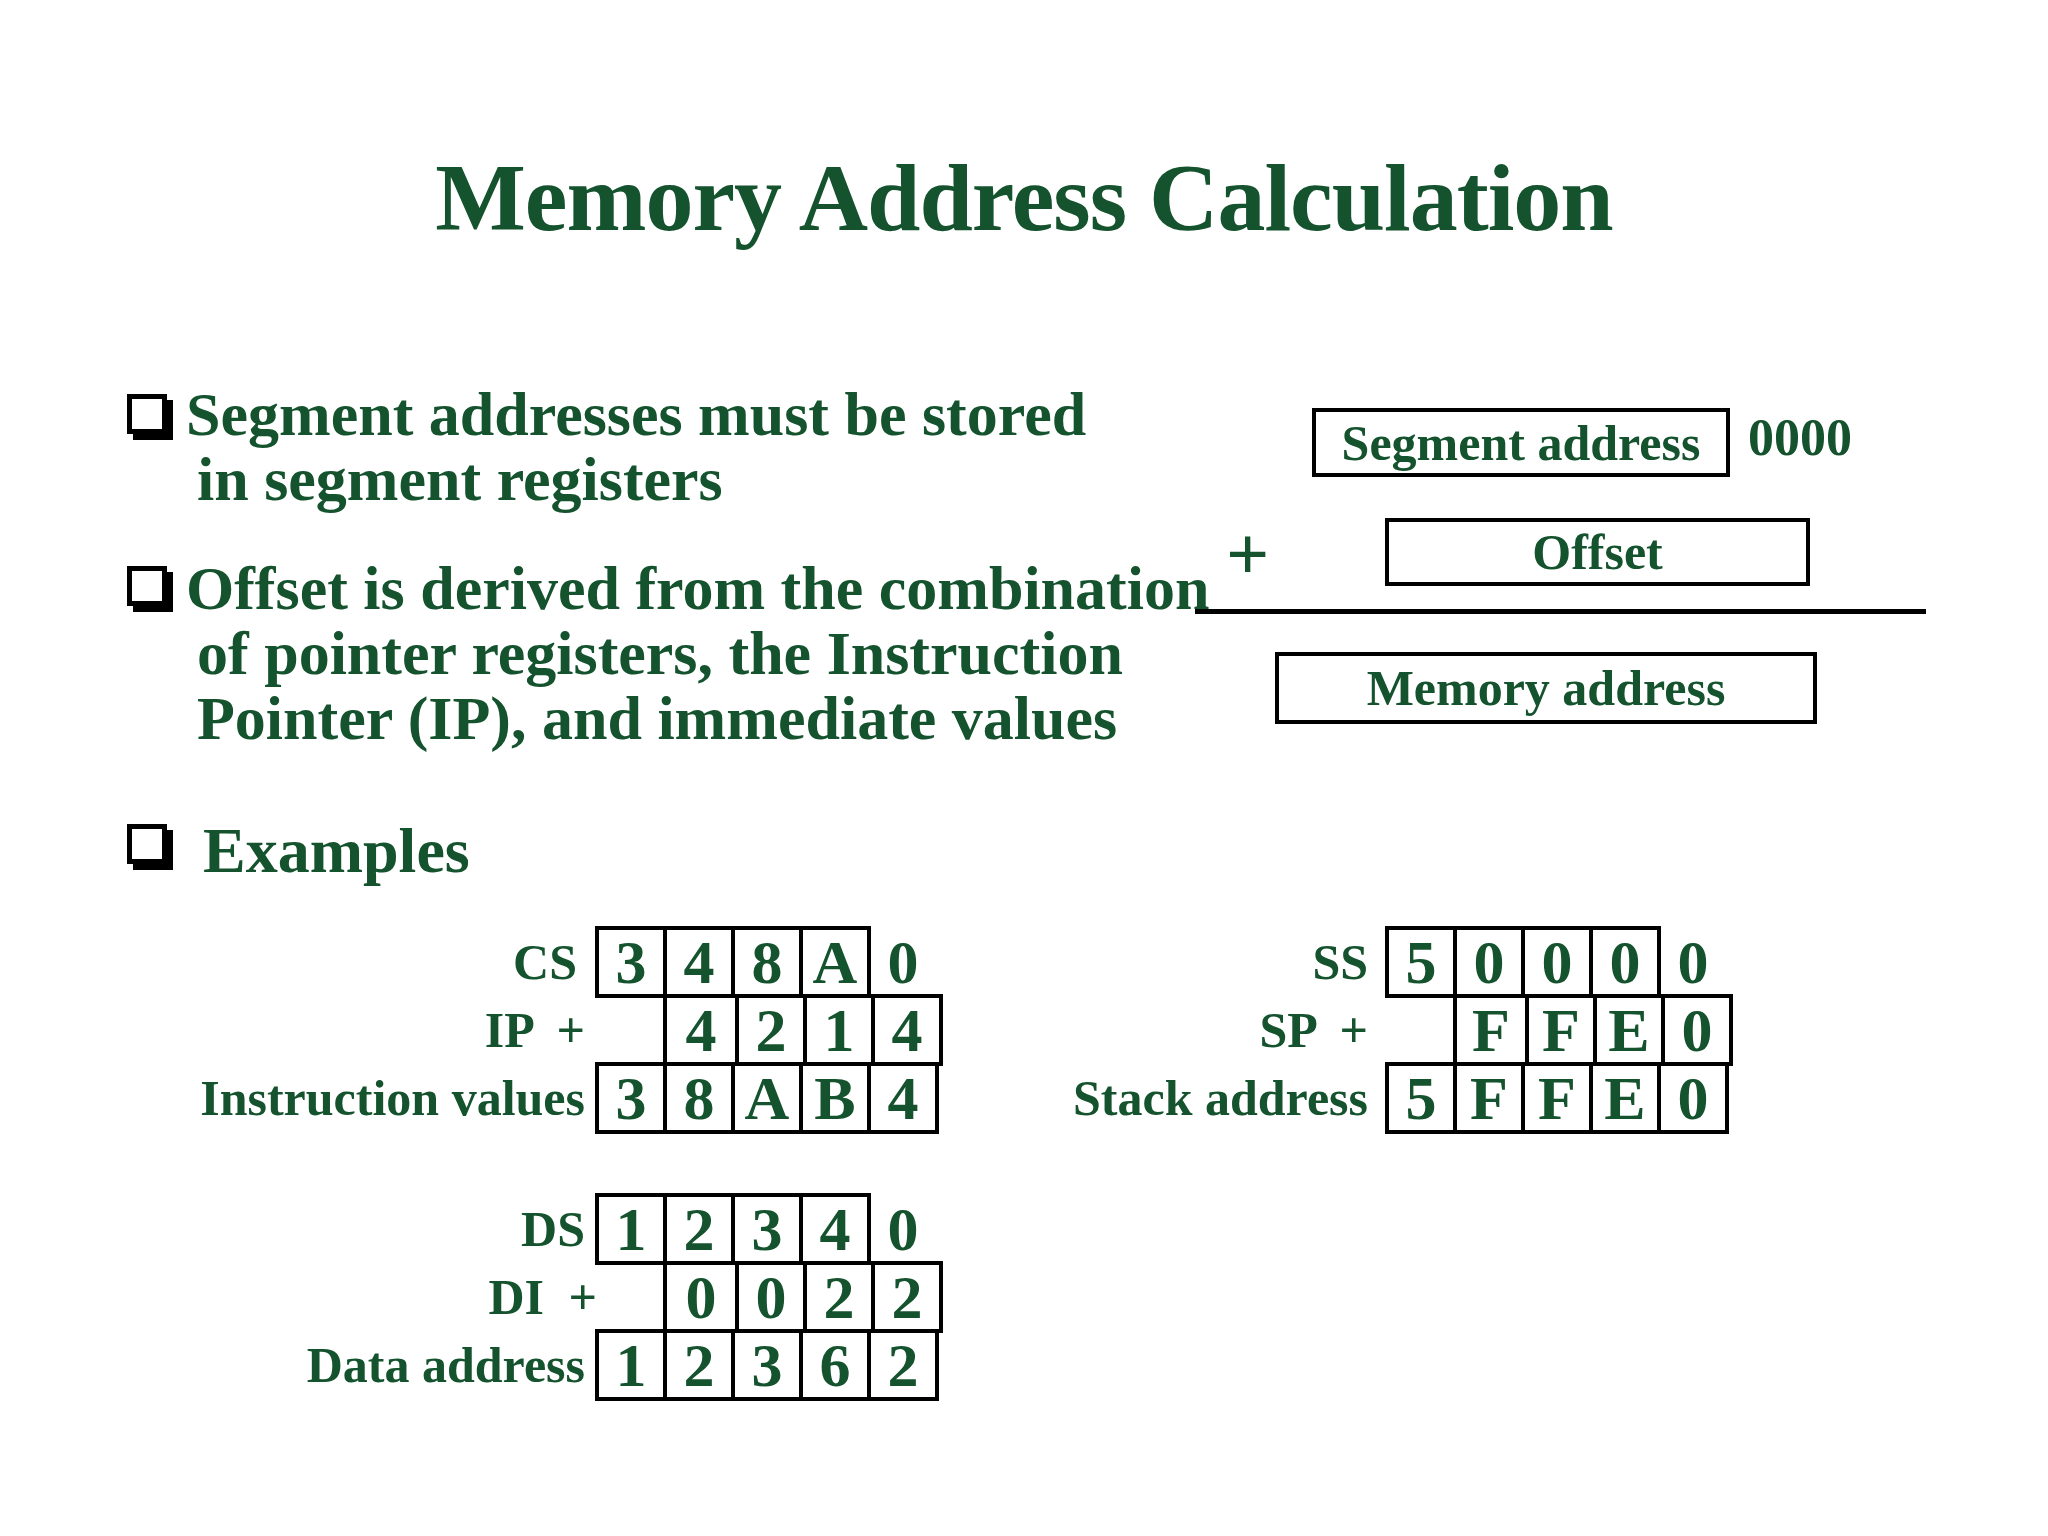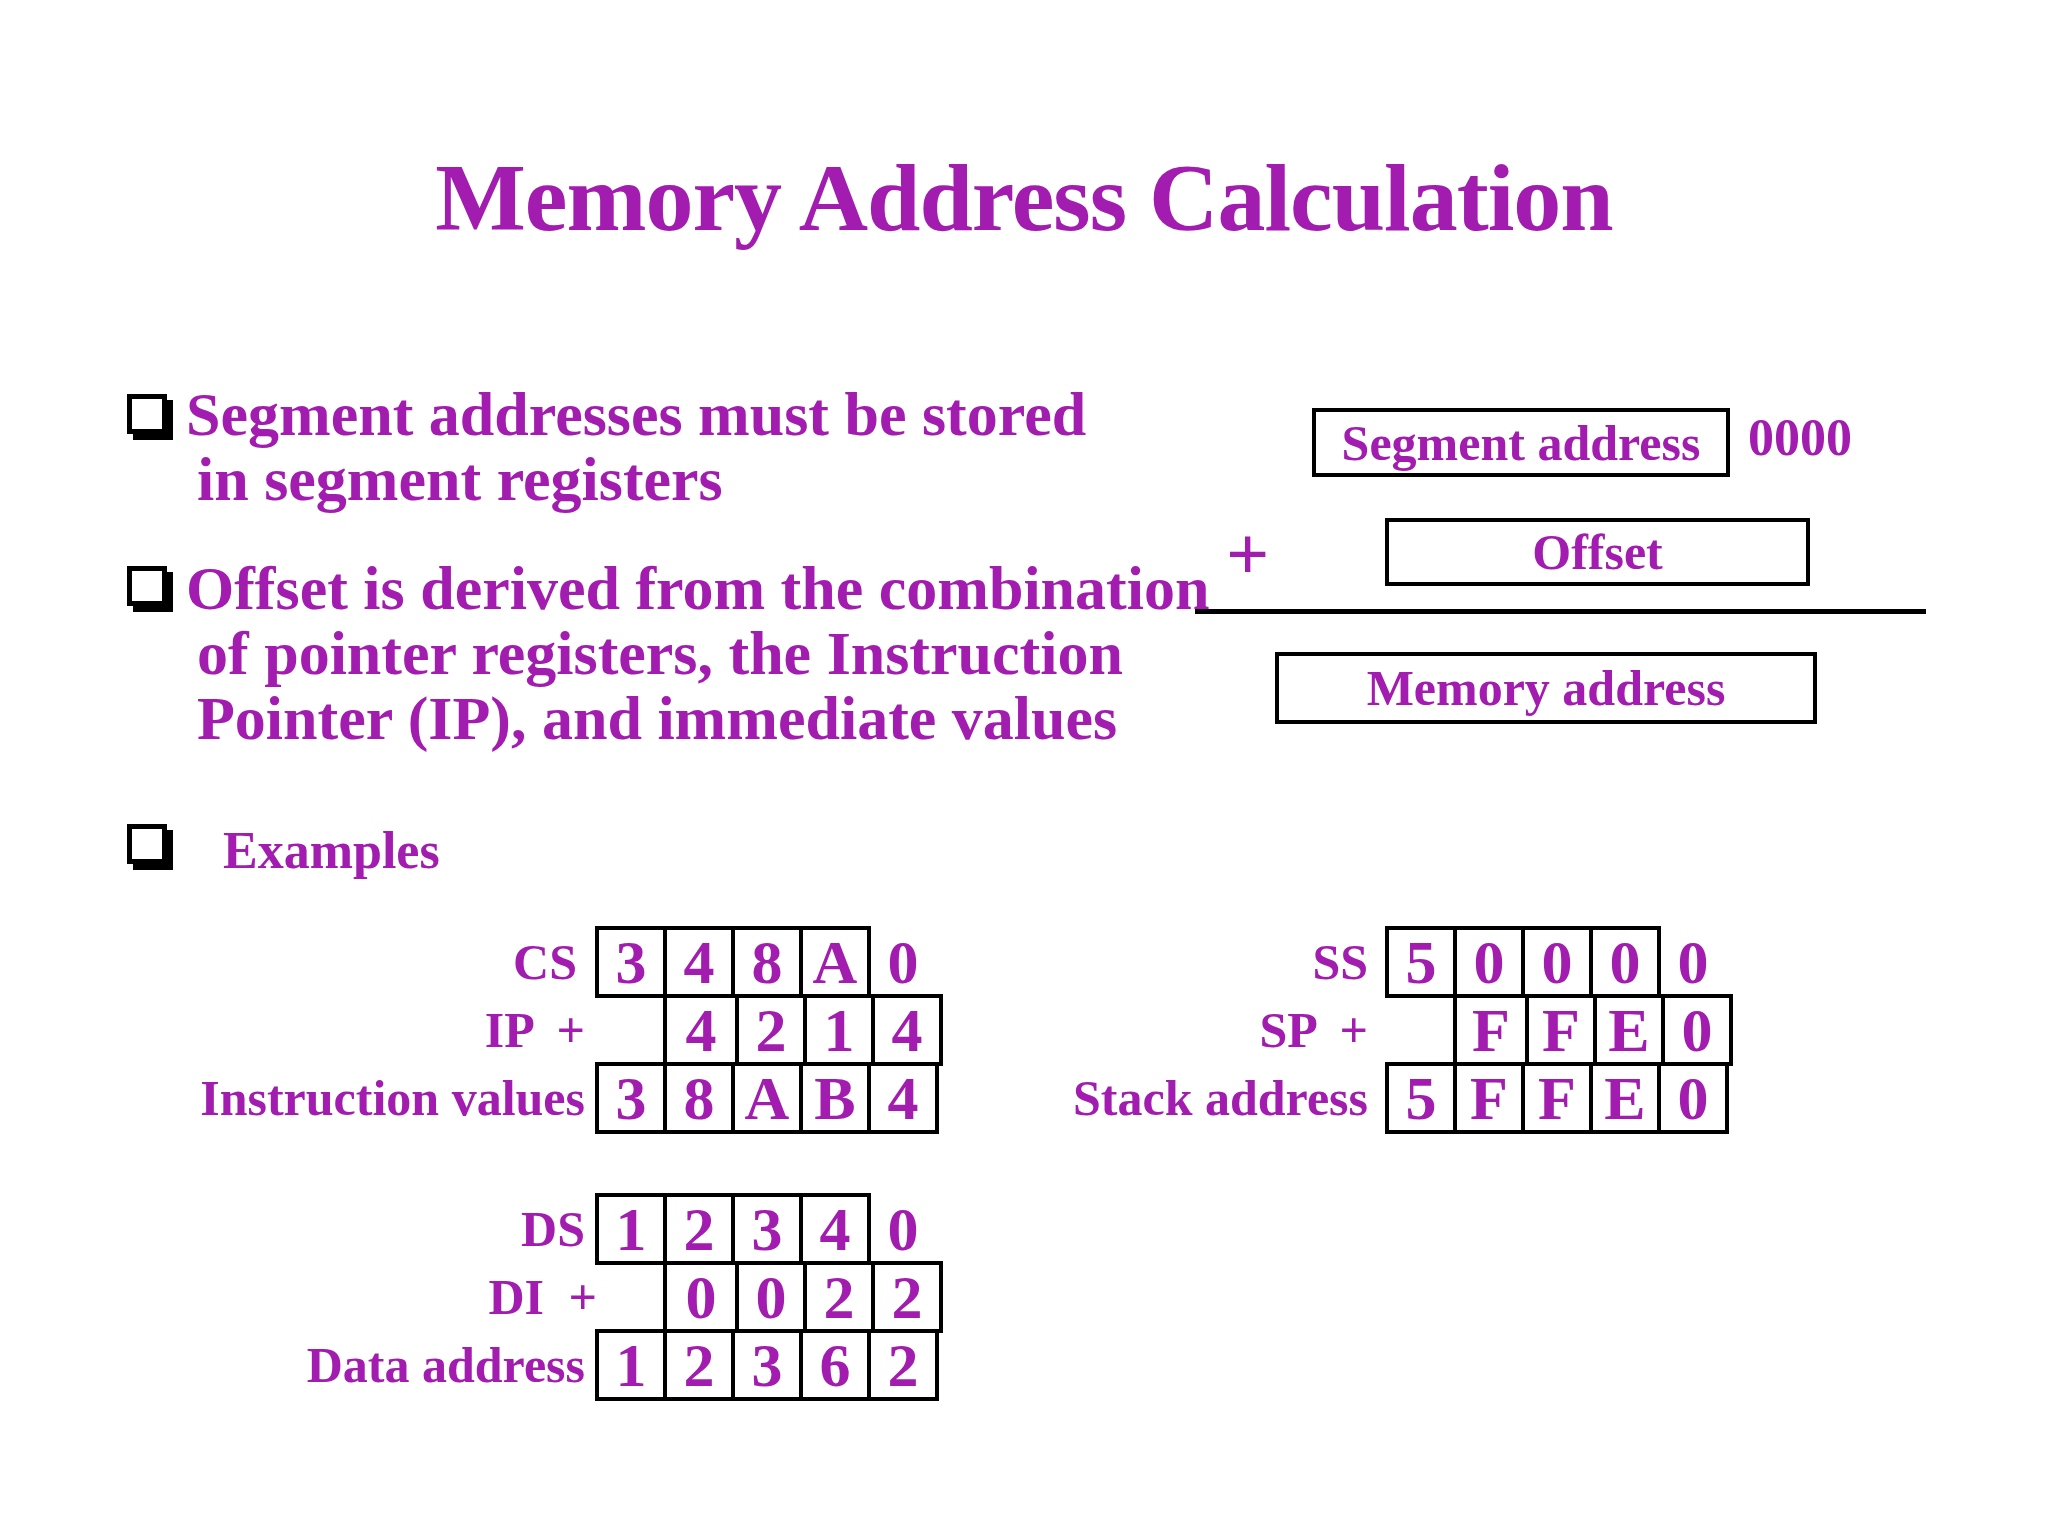--- a/index.html
+++ b/index.html
@@ -1,20 +1,20 @@
 <!DOCTYPE html>
 <html><head>
 <meta charset="utf-8">
 <style>
   html,body{margin:0;padding:0;background:#888;}
   #slide{
     position:relative;
     width:2048px;height:1536px;
     background:#ffffff;
-    color:#a21caf;
+    color:#14532d;
     font-family:"Liberation Serif","DejaVu Serif",serif;
     font-weight:bold;
     overflow:hidden;
   }
   .abs{position:absolute;}
 
   
   #title{
     left:0;top:146px;width:2048px;
     text-align:center;
@@ -27,21 +27,21 @@
     width:30px;height:30px;
     border:5px solid #000;
     background:#fff;
     box-shadow:6px 6px 0 0 #000;
   }
   .bullet-text{
     font-size:62px;line-height:65px;
     white-space:nowrap;
   }
   .bullet-text .cont{padding-left:11px;}
-  #examples-text{font-size:52px;line-height:66px;margin-left:20px;}
+  #examples-text{font-size:64px;line-height:66px;}
 
   
   .dbox{
     border:4px solid #000;
     display:flex;align-items:center;justify-content:center;
     font-size:50px;
     background:#fff;
     box-sizing:border-box;
   }
   #carry-zeros{font-size:52px;line-height:56px;}

